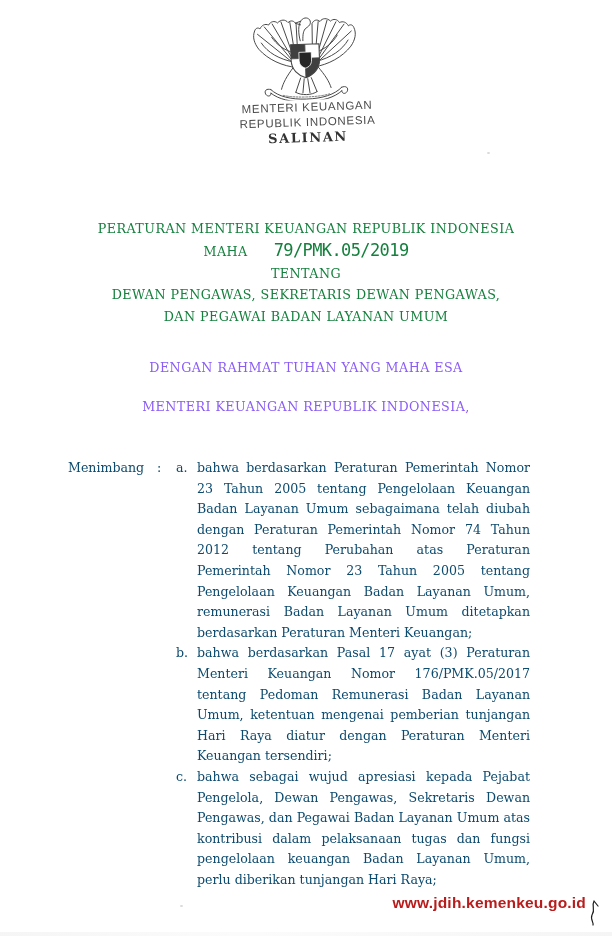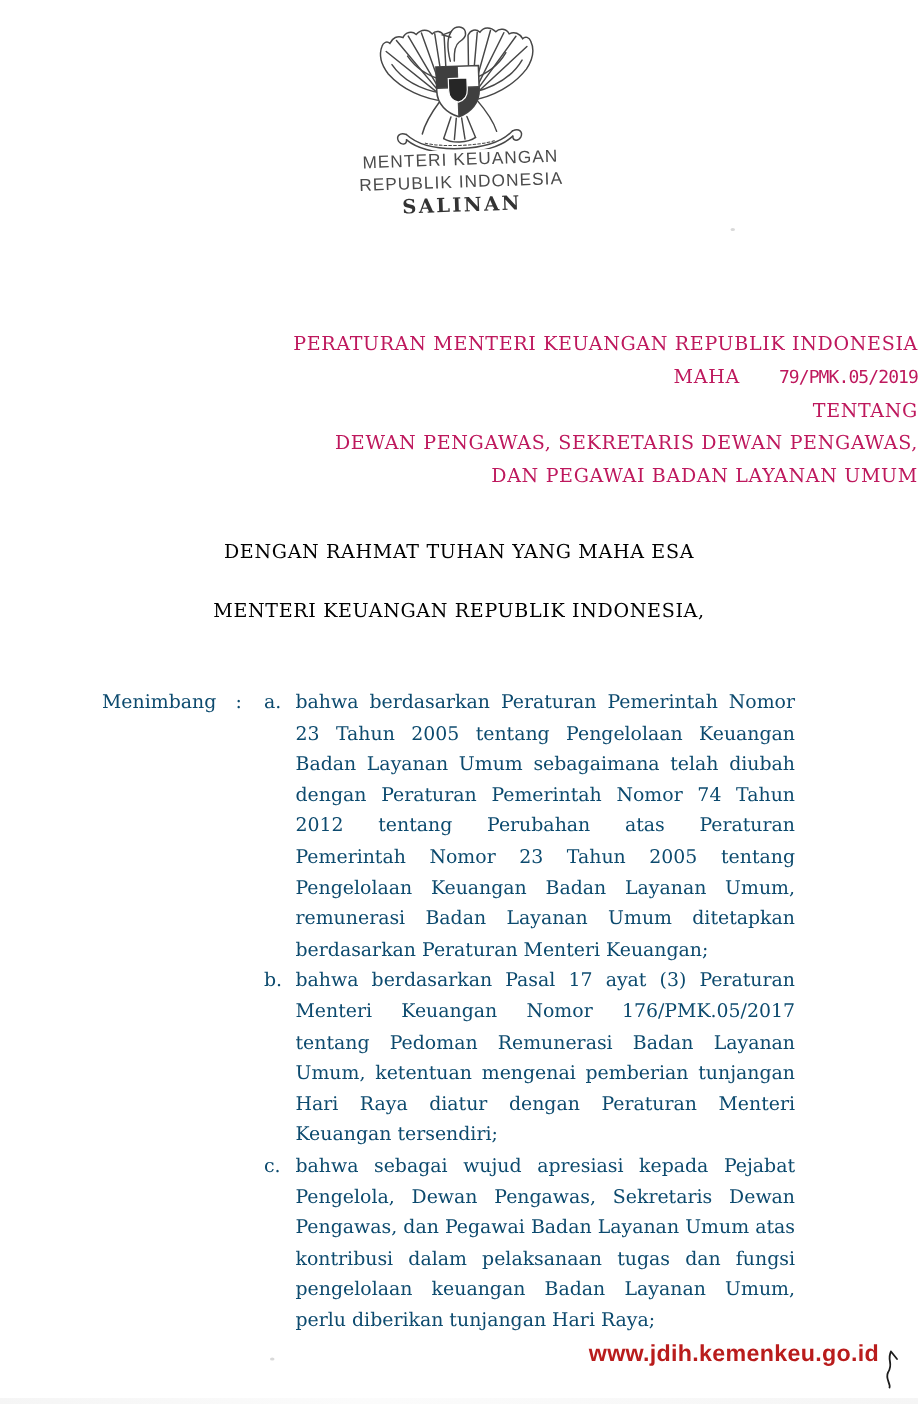--- a/index.html
+++ b/index.html
@@ -38,40 +38,40 @@
     color: #333;
     margin-top: 0px;
   }
 
   
   .title-block {
     position: absolute;
     top: 218px;
     left: 0;
     width: 100%;
-    text-align: right;
+    text-align: center;
     font-size: 12.7px;
     letter-spacing: 0.45px;
     line-height: 21.8px;
-    color: #be185d;
+    color: #15803d;
   }
   .nomor-value {
     font-family: "DejaVu Sans Mono", monospace;
-    font-size: 12px;
+    font-size: 17px;
     letter-spacing: -0.6px;
     margin-left: 26px;
   }
   .invocation, .authority {
     position: absolute;
     left: 0;
     width: 100%;
     text-align: center;
     font-size: 12.7px;
     letter-spacing: 0.45px;
-    color: #000000;
+    color: #8b5cf6;
   }
   .invocation { top: 360px; }
   .authority  { top: 399px; }
 
   
   .considerations {
     position: absolute;
     top: 458px;
     left: 68px;
     width: 462px;

